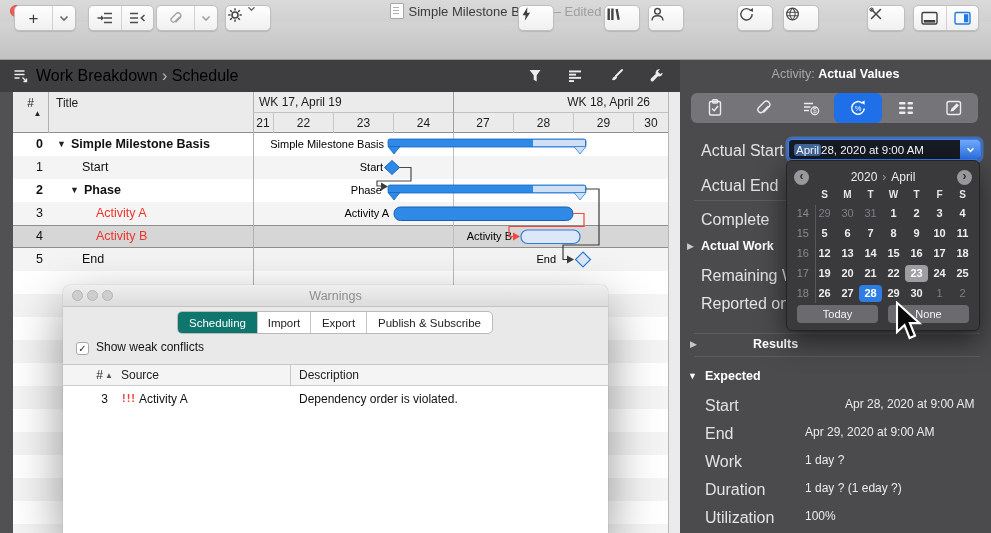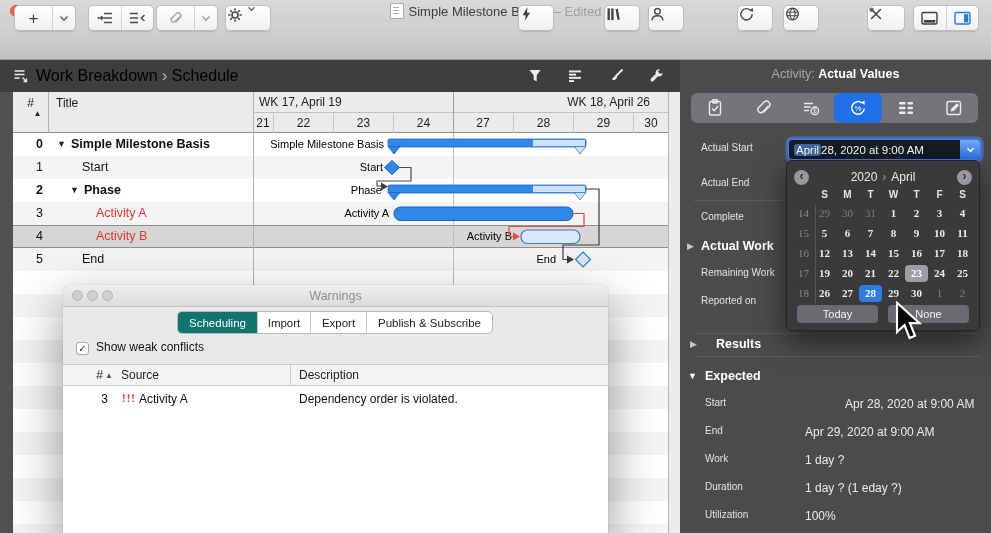--- a/index.html
+++ b/index.html
@@ -57,40 +57,40 @@
   .dthead{left:0;top:79px;width:545px;height:22px;background:#f4f4f4;border-top:1px solid #c9c9c9;border-bottom:1px solid #c9c9c9;box-sizing:border-box;font-size:12px;color:#222;}
   .dbody{left:0;top:101px;width:545px;height:147px;background:#fff;font-size:12px;color:#111;}
   .alert{color:#e8463c;font-weight:bold;letter-spacing:1px;font-size:11px;}
   
   .inspector{left:680px;top:60px;width:311px;height:473px;background:#4b4b4e;z-index:10;}
   .ihead{left:680px;top:67px;width:311px;text-align:center;font-size:12.5px;color:#fff;z-index:11;}
   .ihead .ctx{color:#a9a9ad;}
   .tabbar{left:691px;top:93px;width:287px;height:30px;background:#757579;border-radius:6px;display:flex;z-index:11;}
   .itab{flex:1;display:flex;align-items:center;justify-content:center;border-radius:6px;}
   .itab.active{background:#1f6fe9;}
-  .ilabel{font-size:10px;color:#e3e3e5;z-index:11;white-space:nowrap;}
+  .ilabel{font-size:16px;color:#e3e3e5;z-index:11;white-space:nowrap;}
   .ilabel.b{font-weight:bold;color:#fff;font-size:12.5px;}
   .idisc{font-size:9px;color:#c9c9cb;z-index:11;}
   .idiv{height:1px;background:#5d5d61;z-index:11;}
   .ival{font-size:12px;color:#ececee;z-index:11;white-space:nowrap;}
   .dfield{left:788px;top:139px;width:193px;height:21px;background:#161b24;border:1px solid #3b82f6;box-shadow:0 0 0 2.5px rgba(70,140,255,.55);border-radius:4px;box-sizing:border-box;display:flex;align-items:center;color:#fff;font-size:11.5px;padding-left:5px;z-index:12;white-space:nowrap;}
   .token{background:#41669c;border-radius:3px;padding:0 2px;}
   .ddbtn{margin-left:auto;width:20px;height:19px;background:linear-gradient(#70aaf9,#2f74ec);border-radius:0 3px 3px 0;display:flex;align-items:center;justify-content:center;}
   
   .popover{left:786px;top:160px;width:194px;height:171px;background:#3a3a3d;border:1px solid #232326;border-radius:6px;box-shadow:0 10px 28px rgba(0,0,0,.55);box-sizing:border-box;z-index:30;color:#ececee;}
   .cal-head{position:absolute;left:7px;right:7px;top:6px;height:20px;display:flex;align-items:center;justify-content:space-between;font-size:12px;}
   .cal-title{display:flex;gap:5px;align-items:center;}
   .cal-title .sep{color:#9a9a9e;}
   .cal-nav{width:15px;height:15px;border-radius:50%;background:#98989c;color:#2f2f33;text-align:center;line-height:13px;font-size:12px;font-weight:bold;}
   .cal-wdrow{position:absolute;left:6px;top:28px;display:flex;align-items:center;}
   .cal-wnsp{width:16px;margin-right:4px;}
   .cal-wd{width:23px;text-align:center;font-size:10px;font-weight:bold;color:#e5e5e7;}
   .cal-sep{position:absolute;left:28px;top:44px;width:1px;height:98px;background:#57575b;}
   .cal-grid{position:absolute;left:6px;top:42px;}
-  .cal-row{display:flex;align-items:center;height:20px;font-family:Liberation Serif, serif;}
+  .cal-row{display:flex;align-items:center;height:20px;}
   .cal-wn{width:16px;margin-right:4px;text-align:right;color:#8a8a8e;font-size:11px;}
   .cal-cell{width:23px;height:17px;line-height:17px;text-align:center;font-size:11px;font-weight:bold;color:#ededef;border-radius:4px;}
   .cal-cell.dim{color:#7f7f84;font-weight:normal;}
   .cal-cell.today{background:#9d9da2;color:#fff;}
   .cal-cell.selected{background:#2e7de4;color:#fff;}
   .cal-btns{position:absolute;left:10px;right:10px;bottom:7px;display:flex;justify-content:space-between;}
   .cal-btn{width:81px;height:18px;line-height:18px;background:#6a6a6f;border-radius:4px;text-align:center;font-size:11px;color:#f5f5f7;}
   .cursor{z-index:60;}
 </style>
 </head>
@@ -373,21 +373,21 @@
 </div>
 <div class="abs ilabel" style="left:701px;top:177px;">Actual End</div>
 <div class="abs idiv" style="left:694px;top:200px;width:286px;"></div>
 <div class="abs ilabel" style="left:701px;top:211px;">Complete</div>
 <div class="abs idisc" style="left:687px;top:241px;">▶</div>
 <div class="abs ilabel b" style="left:701px;top:239px;">Actual Work</div>
 <div class="abs ilabel" style="left:701px;top:267px;">Remaining Work</div>
 <div class="abs ilabel" style="left:701px;top:295px;">Reported on</div>
 <div class="abs idiv" style="left:694px;top:333px;width:286px;"></div>
 <div class="abs idisc" style="left:690px;top:339px;">▶</div>
-<div class="abs ilabel b" style="left:668px;top:337px;padding-left:48px;">Results</div>
+<div class="abs ilabel b" style="left:705px;top:337px;padding-left:48px;">Results</div>
 <div class="abs idiv" style="left:694px;top:356px;width:286px;"></div>
 <div class="abs idisc" style="left:688px;top:371px;color:#fff;">▼</div>
 <div class="abs ilabel b" style="left:705px;top:369px;">Expected</div>
 <div class="abs ilabel" style="left:705px;top:397px;">Start</div>
 <div class="abs ival" style="left:805px;top:397px;margin-left:40px;">Apr 28, 2020 at 9:00 AM</div>
 <div class="abs ilabel" style="left:705px;top:425px;">End</div>
 <div class="abs ival" style="left:805px;top:425px;">Apr 29, 2020 at 9:00 AM</div>
 <div class="abs ilabel" style="left:705px;top:453px;">Work</div>
 <div class="abs ival" style="left:805px;top:453px;">1 day ?</div>
 <div class="abs ilabel" style="left:705px;top:481px;">Duration</div>

